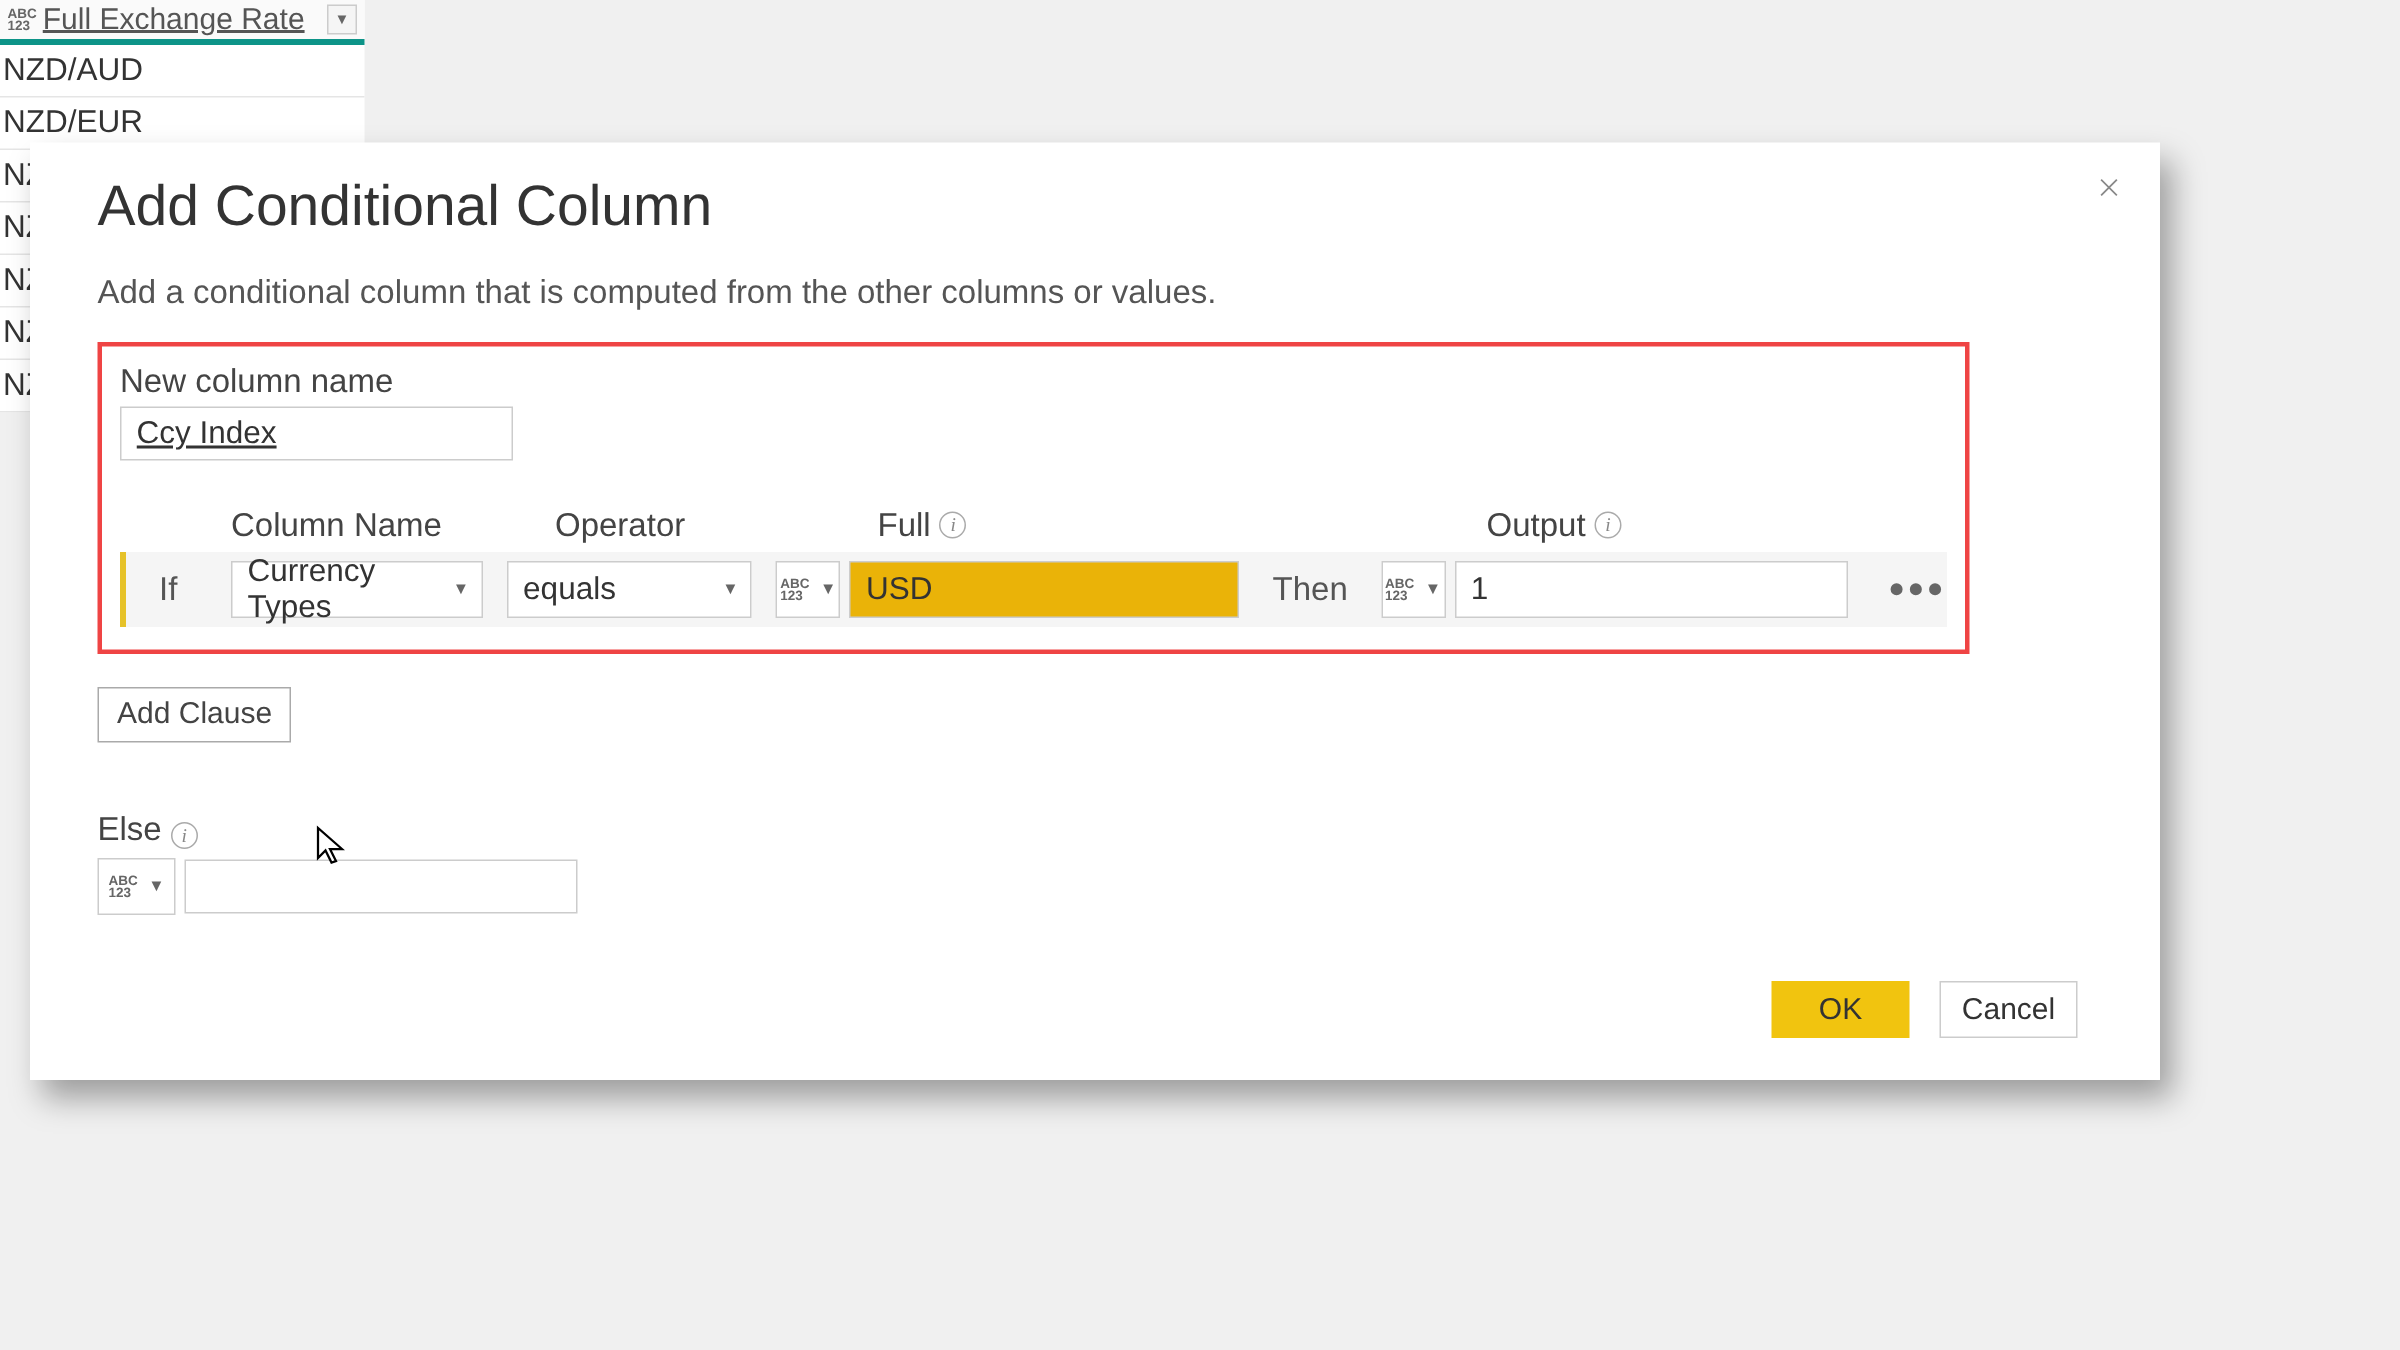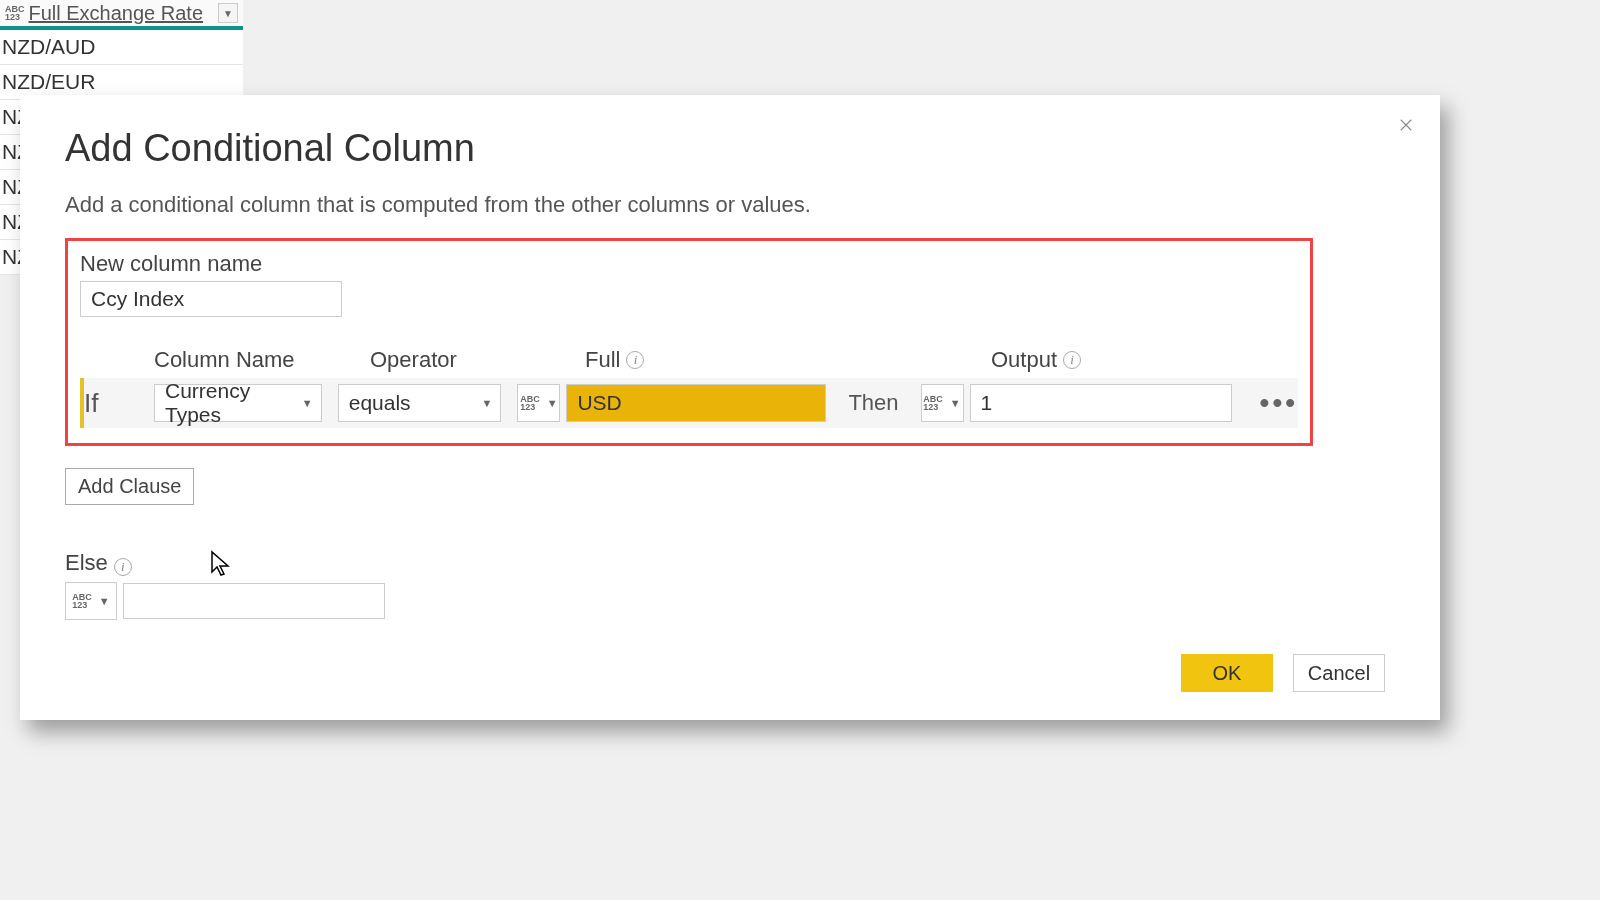--- a/index.html
+++ b/index.html
@@ -84,21 +84,20 @@
       color: #888;
     }
     .close-btn svg {
       width: 18px;
       height: 18px;
     }
     .dialog-title {
       font-size: 38px;
       font-weight: 300;
       color: #333;
-      margin-top: 10px;
     }
     .dialog-subtitle {
       font-size: 22px;
       color: #555;
       margin-top: 22px;
     }
     .highlight-box {
       border: 3px solid #ef4444;
       margin-top: 20px;
       padding: 10px 12px 15px 12px;
@@ -109,20 +108,21 @@
       color: #444;
     }
     .text-input {
       border: 1px solid #ccc;
       height: 36px;
       width: 262px;
       padding: 0 10px;
       font-size: 21px;
       color: #333;
       margin-top: 4px;
+      text-decoration: underline;
     }
     .clause-headers {
       display: flex;
       margin-top: 30px;
       padding-left: 74px;
     }
     .hdr-col {
       font-size: 22px;
       color: #444;
       display: flex;
@@ -151,22 +151,22 @@
       align-items: center;
       background: #f5f5f5;
       margin-top: 5px;
       height: 50px;
       position: relative;
       border-left: 4px solid #e6c229;
       padding-left: 70px;
     }
     .if-label {
       position: absolute;
-      left: 0;
-      font-size: 26px;
+      left: 22px;
+      font-size: 22px;
       color: #555;
     }
     .dropdown-field {
       background: white;
       border: 1px solid #ccc;
       height: 38px;
       display: flex;
       align-items: center;
       justify-content: space-between;
       padding: 0 8px 0 10px;

